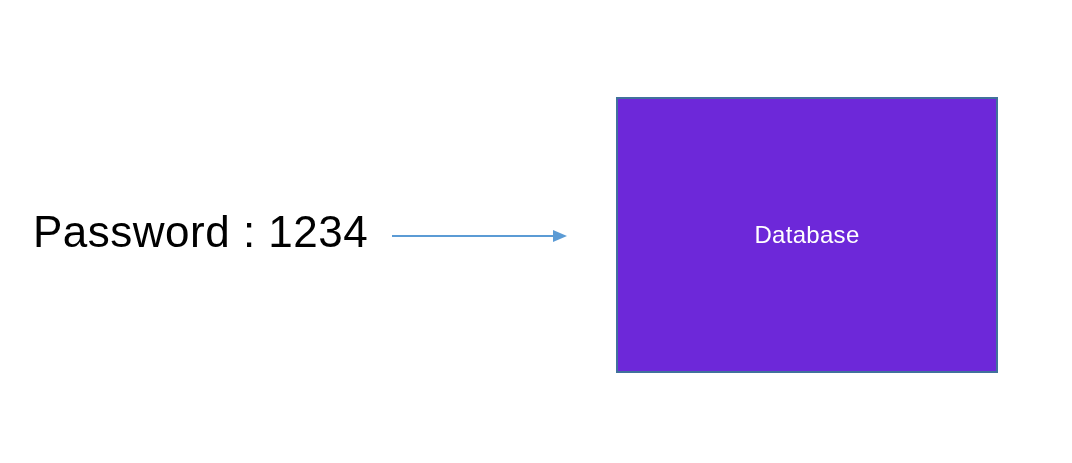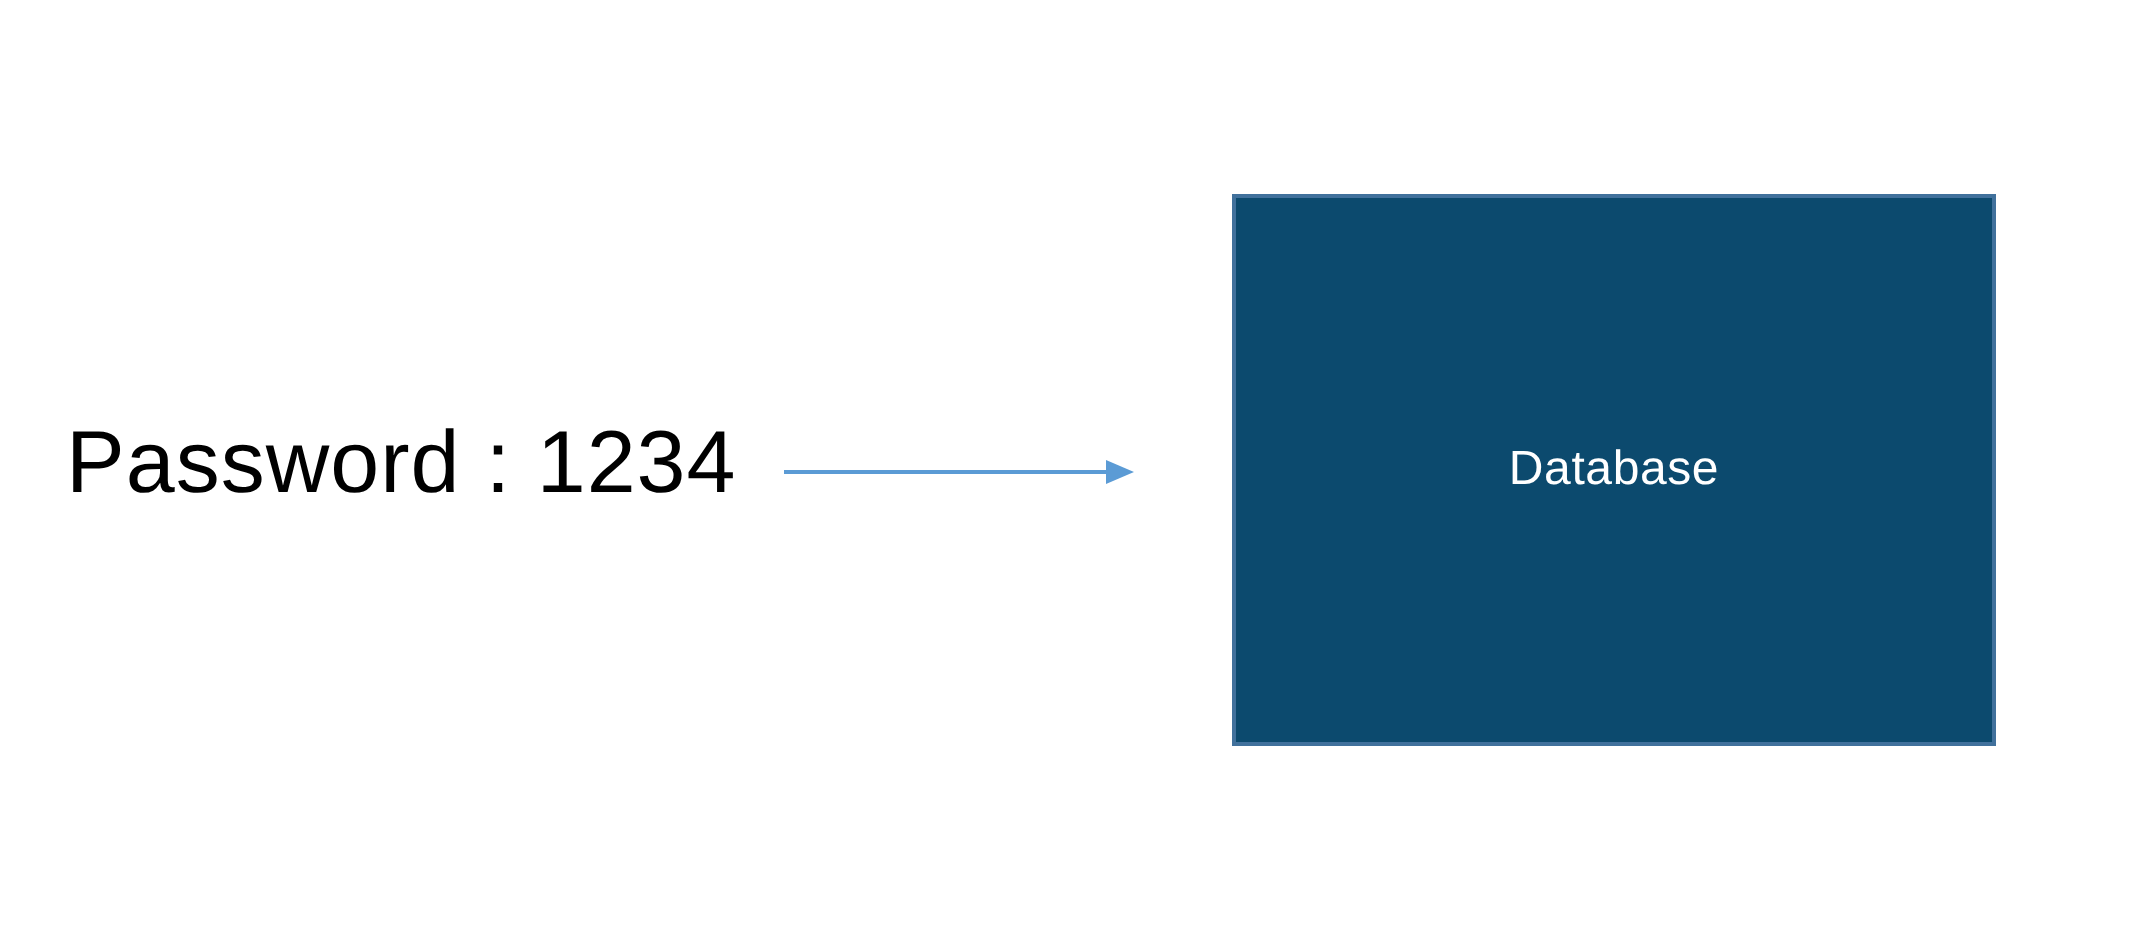--- a/index.html
+++ b/index.html
@@ -33,21 +33,21 @@
     width: 180px;
     height: 18px;
     display: block;
   }
   .db-box {
     position: absolute;
     left: 616px;
     top: 97px;
     width: 378px;
     height: 272px;
-    background: #0c4a6e;
+    background: #6d28d9;
     border: 2px solid #41719C;
     display: flex;
     flex-direction: column;
     align-items: center;
     justify-content: center;
     gap: 36px;
   }
   .db-box .box-line {
     color: #ffffff;
     font-size: 24px;

